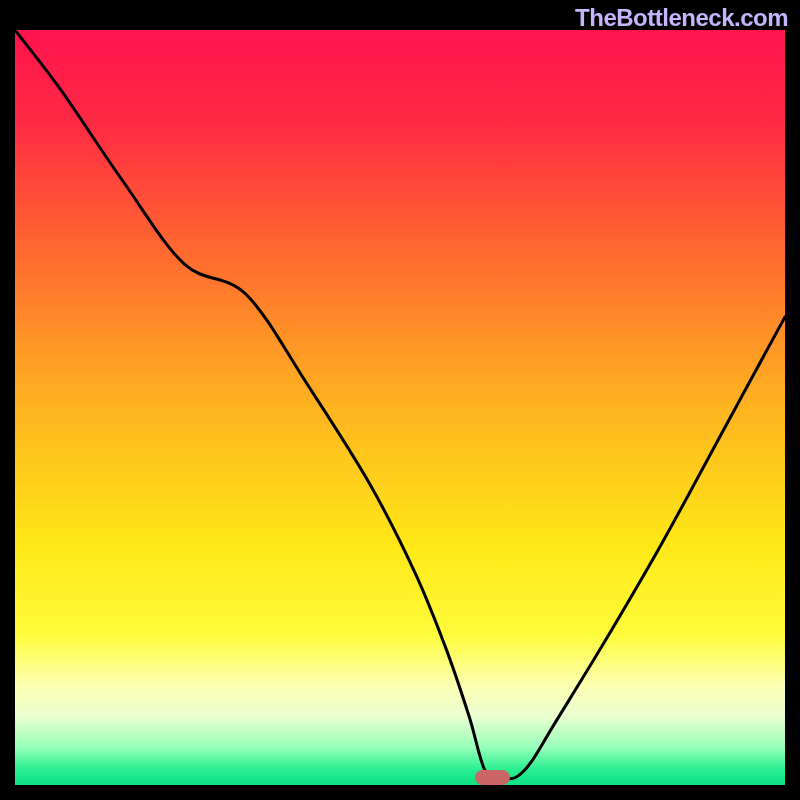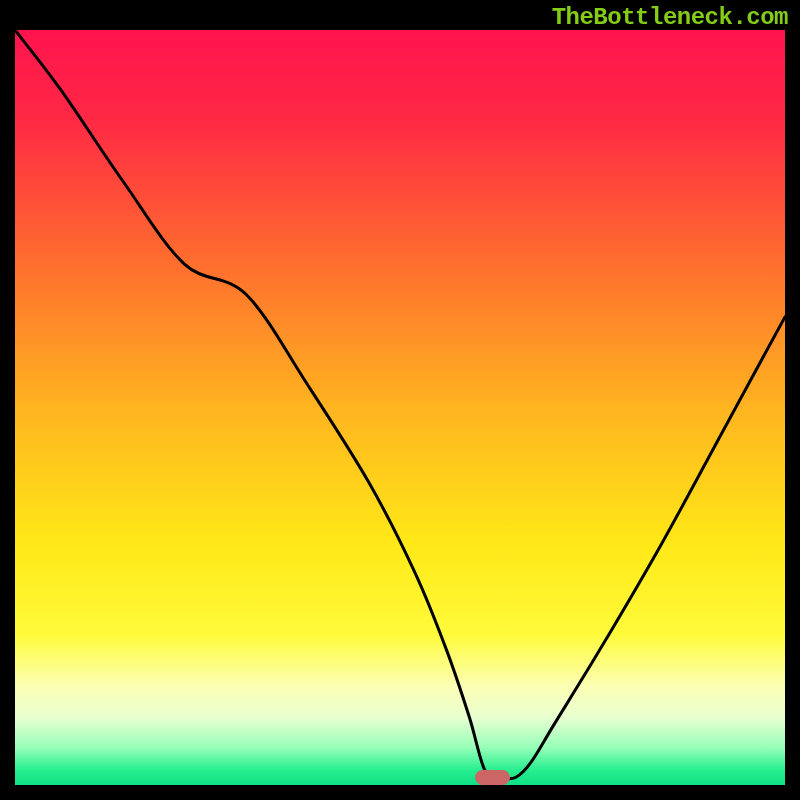--- a/index.html
+++ b/index.html
@@ -41,24 +41,24 @@
     height: 100%;
   }
   .marker {
     position: absolute;
     border-radius: 8px;
   }
   .watermark {
     position: absolute;
     right: 12px;
     top: 4px;
-    font-family: Liberation Mono, monospace;
+    font-family: Liberation Sans, sans-serif;
     font-size: 24px;
     font-weight: bold;
-    color: #84cc16;
+    color: #c4b5fd;
     letter-spacing: -0.5px;
   }
 </style>
 </head>
 <body>
 
 <div class="frame">
 
   <div class="watermark">TheBottleneck.com</div>
 

